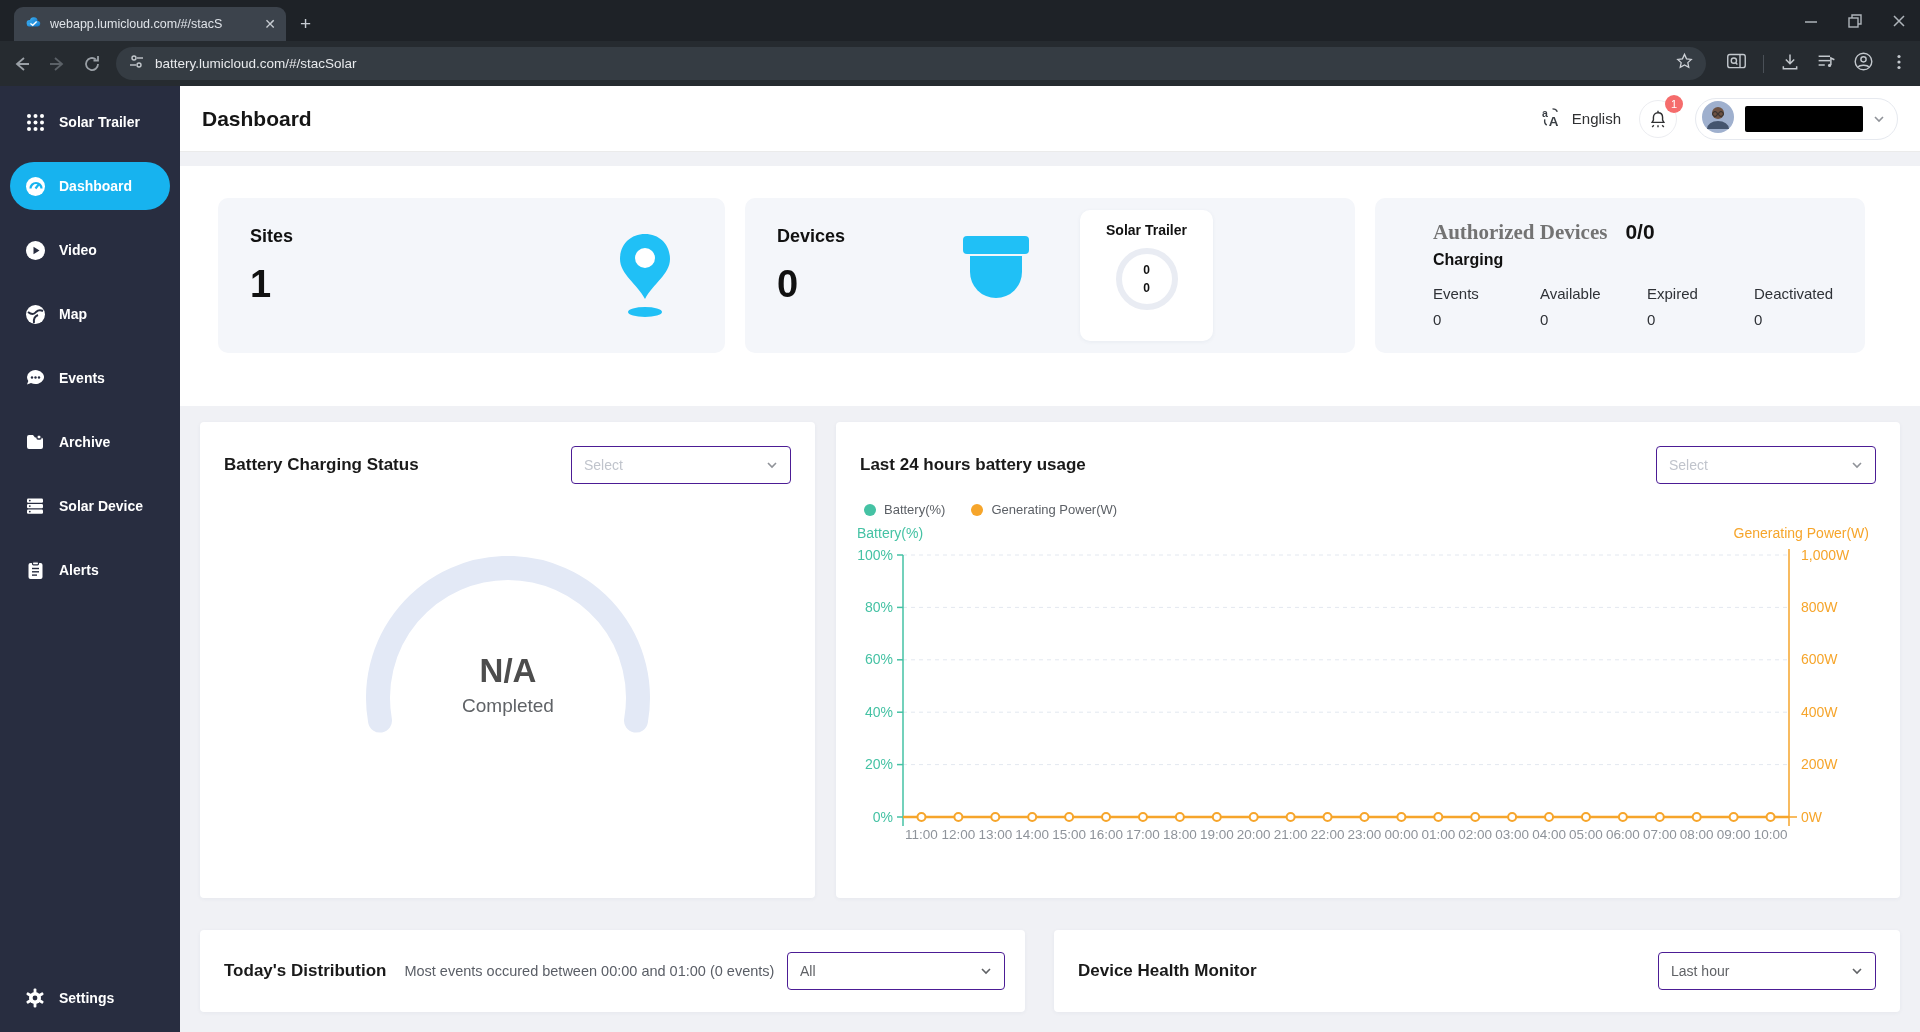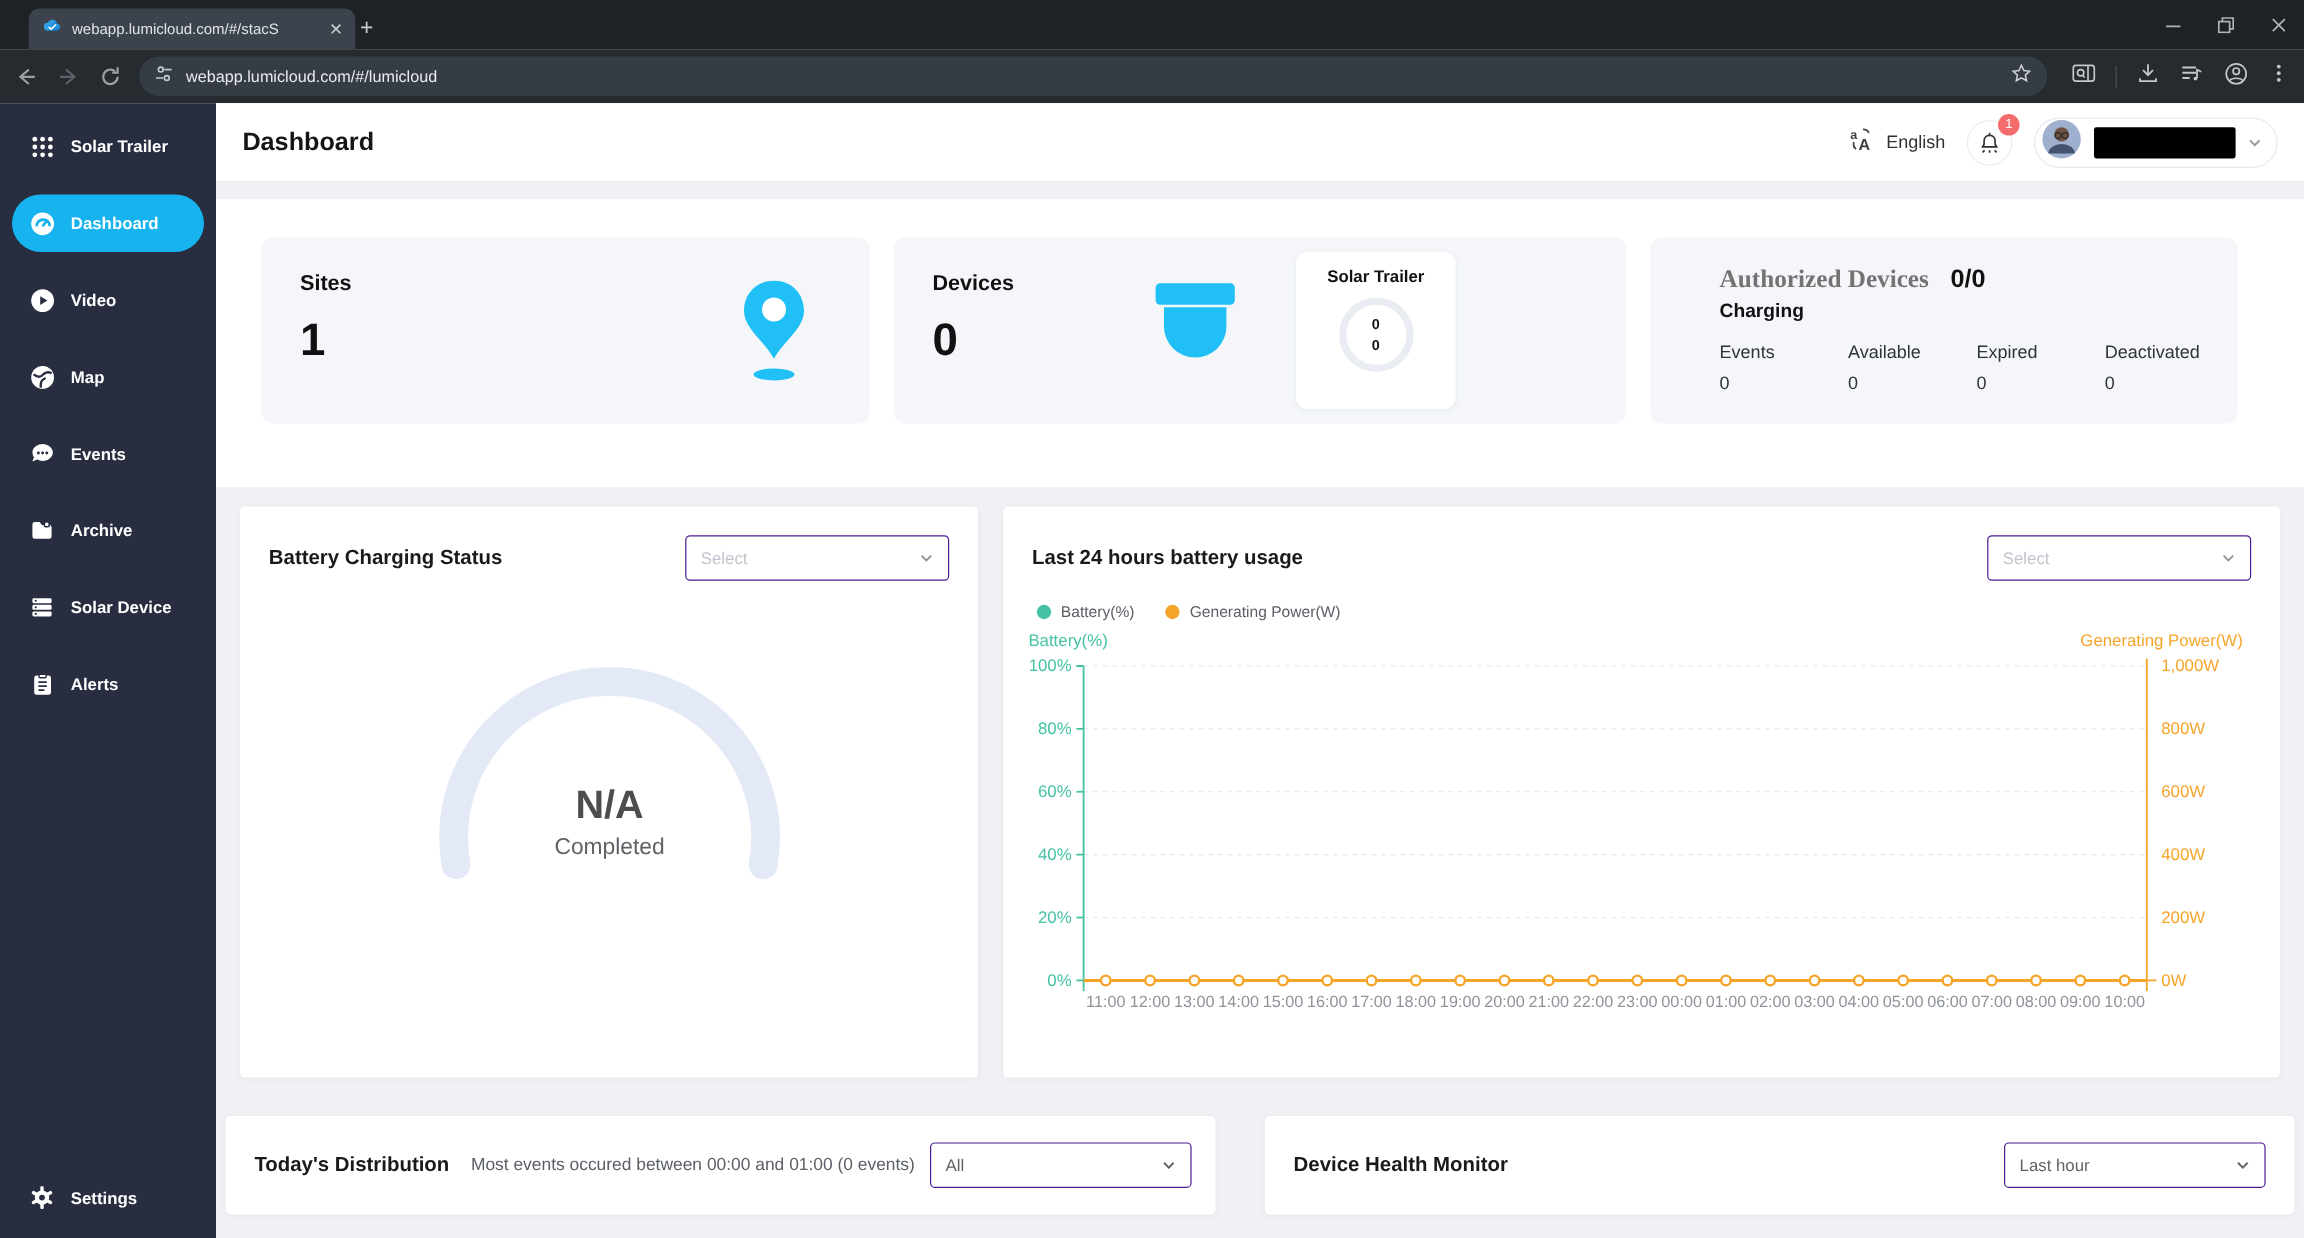--- a/index.html
+++ b/index.html
@@ -1,21 +1,21 @@
 <!DOCTYPE html>
 <html><head>
 <meta charset="utf-8">
 <style>
   * { margin:0; padding:0; box-sizing:border-box; }
   html,body { width:1920px; height:1032px; overflow:hidden;
     font-family:"Liberation Sans","DejaVu Sans",sans-serif; background:#f0f1f5; }
 
   
   .tabstrip { position:relative; height:41px; background:#1e2227; }
-  .tab { position:absolute; left:24px; top:7px; width:272px; height:34px; background:#3c434c;
+  .tab { position:absolute; left:14px; top:7px; width:272px; height:34px; background:#3c434c;
     border-radius:9px 9px 0 0; display:flex; align-items:center; padding:0 10px; gap:8px; }
   .tab-title { flex:1; font-size:12.5px; color:#dfe3e8; white-space:nowrap; overflow:hidden; }
   .tab-close { color:#c7ccd2; font-size:14px; line-height:1; cursor:default; }
   .newtab-btn { position:absolute; left:300px; top:13px; color:#c7ccd2; font-size:19px; }
   .wincontrols { position:absolute; right:14px; top:0; height:41px; display:flex; align-items:center; gap:30px; }
   .wincontrols svg { display:block; }
   .toolbar { height:45px; background:#262b30; display:flex; align-items:center; padding:0 12px; gap:14px; }
   .nav-ico { width:22px; height:22px; display:flex; align-items:center; justify-content:center; }
   .urlbar { flex:0 0 auto; width:1590px; height:33px; border-radius:17px; background:#353c43;
     display:flex; align-items:center; padding:0 12px; gap:10px; }
@@ -93,21 +93,21 @@
     cursor:pointer; }
   .select .ph { color:#c0c4cc; }
   .select .val { color:#606266; }
   .gauge-wrap { margin-top:72px; display:flex; justify-content:center; }
   .legend { display:flex; gap:26px; align-items:center; margin:18px 0 0 28px; }
   .legend-item { display:flex; align-items:center; gap:8px; font-size:13px; color:#5c6066; cursor:pointer; }
   .legend-dot { width:12px; height:12px; border-radius:50%; }
   #usage-chart { display:block; margin-top:4px; }
 
   
-  .row3 { display:flex; gap:41px; margin:32px 8px 0; }
+  .row3 { display:flex; gap:29px; margin:32px 20px 0; }
   .dist-card { width:825px; height:82px; display:flex; align-items:center; padding:0 20px 0 24px; }
   .health-card { flex:1; height:82px; display:flex; align-items:center; padding:0 24px; }
   .dist-sub { font-size:14.5px; color:#5a5e66; margin-left:18px; }
   .chev { width:12px; height:12px; }
 </style>
 </head>
 <body>
 
 <div class="tabstrip">
   <div class="tab">
@@ -167,21 +167,21 @@
       </svg>
     </span>
   <div class="urlbar">
     <span>
       <svg width="17" height="17" viewBox="0 0 17 17">
           <circle cx="6" cy="5" r="2" fill="none" stroke="#c3c8cd" stroke-width="1.4"></circle>
       <line x1="9" y1="5" x2="15" y2="5" stroke="#c3c8cd" stroke-width="1.4"></line>
       <circle cx="11" cy="12" r="2" fill="none" stroke="#c3c8cd" stroke-width="1.4"></circle>
       <line x1="2" y1="12" x2="8" y2="12" stroke="#c3c8cd" stroke-width="1.4"></line>
         </svg></span>
-    <span class="url-text">webapp.lumicloud.com/#/lumicloud</span>
+    <span class="url-text">battery.lumicloud.com/#/stacSolar</span>
     <span>
       <svg width="19" height="19" viewBox="0 0 24 24">
           <path d="M12 3 l2.6 5.6 6 .7 -4.4 4.1 1.2 5.9 -5.4-3 -5.4 3 1.2-5.9 -4.4-4.1 6-.7 z" fill="none" stroke="#cfd3d8" stroke-width="1.6"></path>
         </svg></span>
   </div>
   <div class="toolbar-right">
     <span>
       <svg width="21" height="21" viewBox="0 0 24 24">
           <rect x="2" y="4" width="20" height="15" rx="2.5" fill="none" stroke="#c3c8cd" stroke-width="1.6"></rect>
       <line x1="16" y1="4" x2="16" y2="19" stroke="#c3c8cd" stroke-width="1.6"></line>

